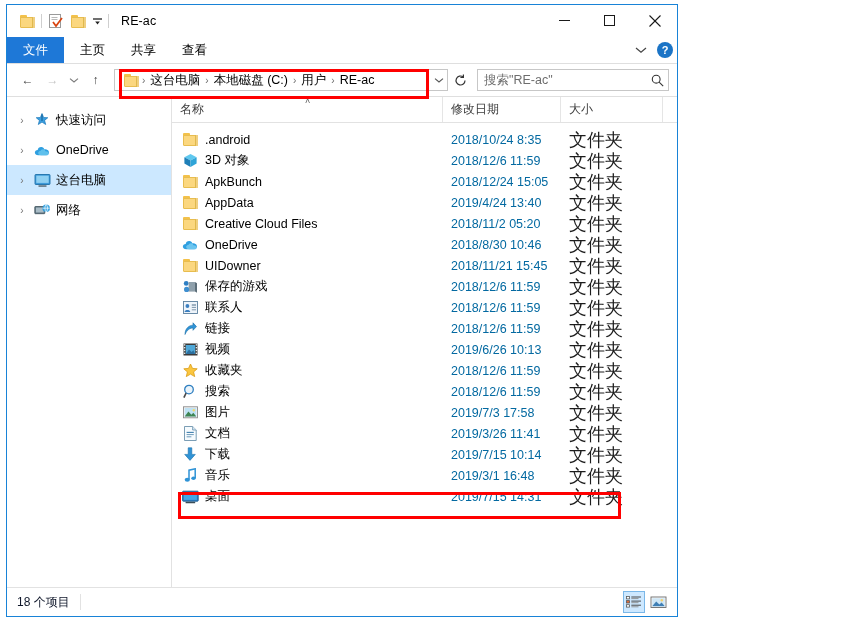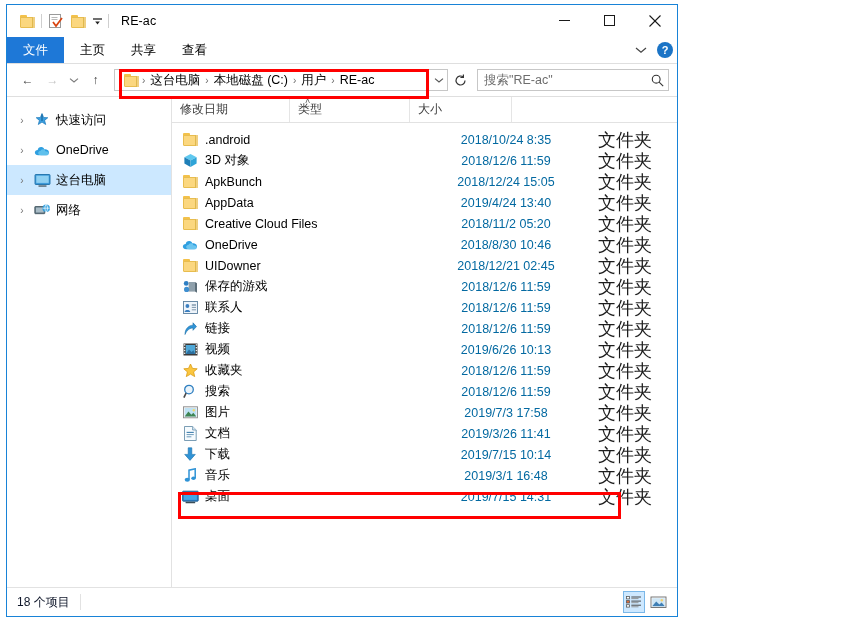--- a/index.html
+++ b/index.html
@@ -314,21 +314,20 @@
     font-size: 9px;
     color: #5a5a5a;
     line-height: 9px;
   }
 
   
   .rows {
     flex: 1 1 auto;
     overflow: hidden;
     padding-top: 6px;
-    text-align: center;
   }
   .row {
     height: 21px;
     display: flex;
     align-items: center;
     cursor: default;
   }
   .cell-name {
     width: 271px;
     flex: 0 0 271px;
@@ -635,22 +634,22 @@
             <path d="M8.6 5.2 H15.8 M12.2 1.4 C14 3.2 14 7.2 12.2 9 C10.4 7.2 10.4 3.2 12.2 1.4" fill="none" stroke="#ffffff" stroke-width="0.7"></path>
           </svg>
         </span>
         <span class="nav-label">网络</span>
       </div>
     </div>
 
     <div class="listpane">
 
       <div class="colheader">
+        <div class="col col-name">名称</div>
         <div class="col col-date">修改日期</div>
-        <div class="col col-type">类型</div>
         <div class="col col-size">大小</div>
         <div class="col col-tail"></div>
         <div class="sortcaret">˄</div>
       </div>
 
       <div class="rows" id="rows">
           <div class="row">
             <div class="cell-name">
               <span class="row-icon">
                 <span class="folder">
@@ -743,21 +742,21 @@
             <div class="cell-name">
               <span class="row-icon">
                 <span class="folder">
                   <span class="tab"></span>
                   <span class="body"></span>
                   <span class="fold"></span>
                 </span>
               </span>
               <span class="row-label">UIDowner</span>
             </div>
-            <div class="cell-date">2018/12/21 02:45</div>
+            <div class="cell-date">2018/11/21 15:45</div>
             <div class="cell-type">文件夹</div>
             <div class="cell-size"></div>
           </div>
           <div class="row">
             <div class="cell-name">
               <span class="row-icon">
                 <svg width="15" height="14" viewBox="0 0 15 14">
                   <circle cx="3.2" cy="3.4" r="2.4" fill="#2f7fc4"></circle>
                   <path d="M5.6 2 L12 2 L12 11.6 L5.6 11.6 Z" fill="#8fa0ab"></path>
                   <path d="M12 2 L14 3.2 L14 12.8 L12 11.6 Z" fill="#5d6e79"></path>

